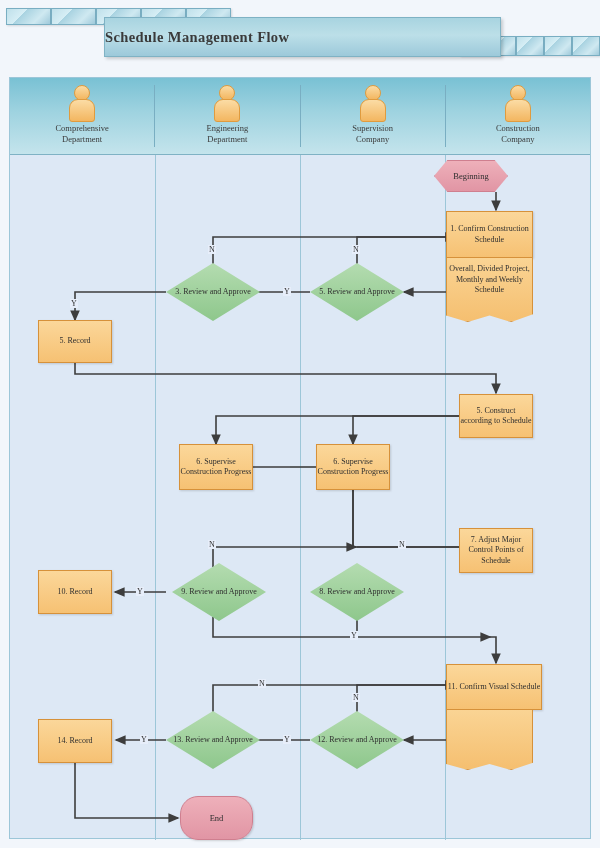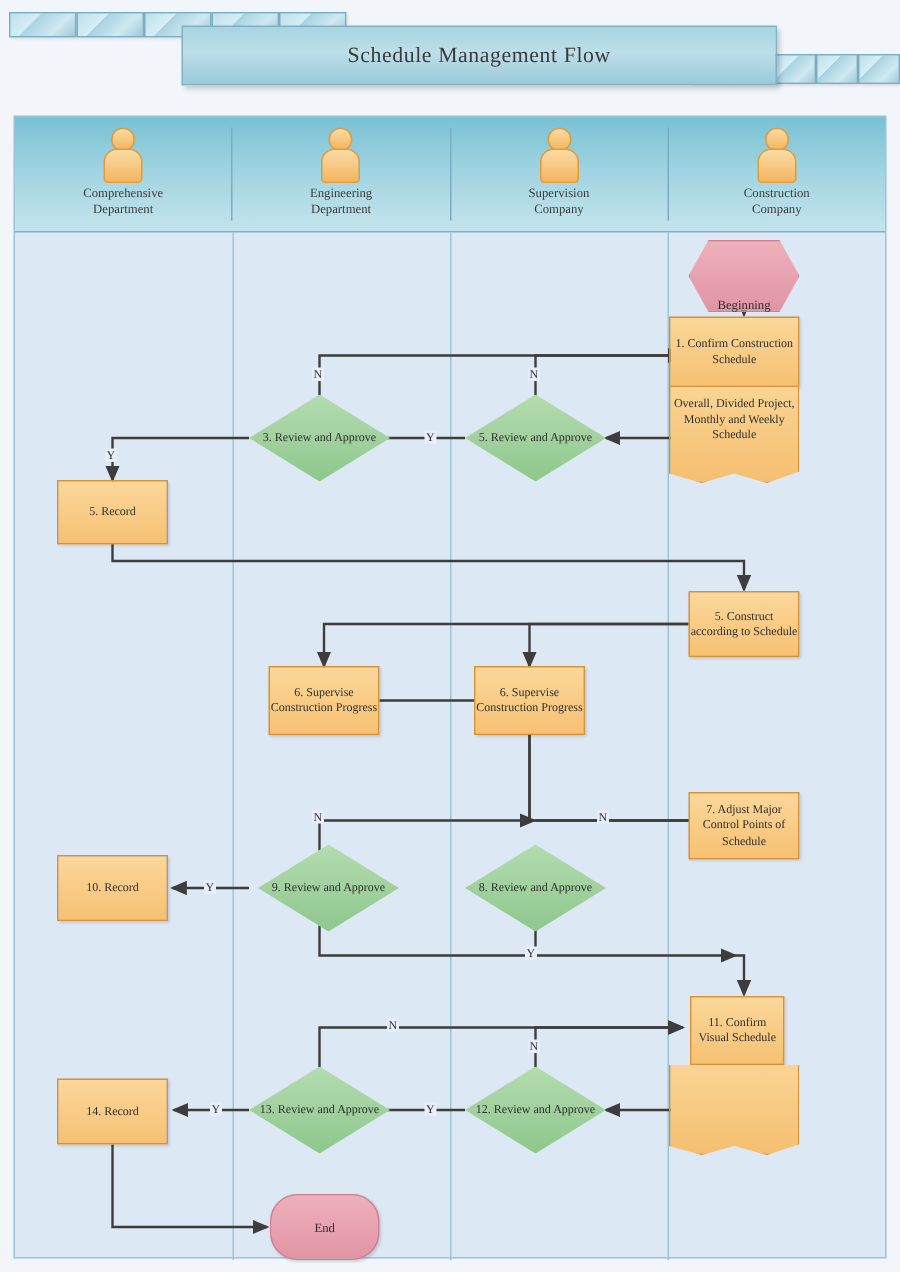--- a/index.html
+++ b/index.html
@@ -4,24 +4,24 @@
 <style>
   html,body{margin:0;padding:0;}
   body{
     width:600px;height:848px;
     background:#f2f6fb;
     font-family:"Liberation Serif", serif;
     overflow:hidden;
     position:relative;
   }
   
-  #title-banner{position:absolute;left:121px;top:17px;width:395px;height:38px;
+  #title-banner{position:absolute;left:104px;top:17px;width:395px;height:38px;
     background:linear-gradient(to bottom,#a8d4e0 0%,#bcdfe8 45%,#9cc9da 100%);
     border:1px solid #7fb2c4;box-shadow:2px 2px 3px rgba(0,0,0,.18);
-    display:flex;align-items:center;justify-content:center;}
+    display:flex;align-items:center;justify-content:flex-start;font-weight:bold;}
   #title-text{font-size:14.5px;color:#3a3a3a;letter-spacing:.4px;}
   .deco-row{position:absolute;display:flex;}
   .deco-sq{width:45px;height:17px;
     background:linear-gradient(135deg,#bfe0ea 0%,#d6eef5 35%,#a9d3e1 36%,#cfe9f1 70%,#9fc9da 100%);
     border:1px solid #79aec2;box-sizing:border-box;box-shadow:1px 1px 2px rgba(0,0,0,.13);}
   #deco-left{left:6px;top:8px;}
   #deco-right{left:460px;top:36px;}
   #deco-right .deco-sq{width:28px;height:20px;}
 
   
@@ -200,21 +200,21 @@
   </g>
 
   <g fill="none" stroke="#3d3d3d" stroke-width="1.6">
     <path d="M253,467 L290,467"></path>
     <path d="M290,467 L316,467"></path>
     <path d="M353,490 L353,547"></path>
     <path d="M213,617 L213,637 L353,637"></path>
   </g>
 </svg>
 
-<div class="node term" style="left:459px;top:160px;width:74px;height:48px;align-items:flex-end;">
+<div class="node term" style="left:434px;top:160px;width:74px;height:32px;">
   <div class="hex-shape"></div>
   <span class="term-txt">Beginning</span>
 </div>
 
 <div class="node proc" style="left:446px;top:211px;width:87px;height:47px;">
   <span>1. Confirm Construction Schedule</span>
 </div>
 <div class="doc-wrap" style="left:446px;top:258px;width:87px;height:64px;">
   <div class="doc-body"></div>
   <div class="doc-txt">Overall, Divided Project, Monthly and Weekly Schedule</div>
@@ -264,21 +264,21 @@
   <div class="dia" style="left:0;top:0;width:94px;height:58px;transform:none;border:none;
        clip-path:polygon(50% 0,100% 50%,50% 100%,0 50%);
        background-image:linear-gradient(to bottom,#b4dcb0,#8ec78c);"></div>
   <span class="dec-txt">9. Review and Approve</span>
 </div>
 
 <div class="node proc" style="left:38px;top:570px;width:74px;height:44px;">
   <span>10. Record</span>
 </div>
 
-<div class="node proc" style="left:460px;top:664px;width:63px;height:46px;font-family:Liberation Serif, serif;">
+<div class="node proc" style="left:446px;top:664px;width:96px;height:46px;font-family:Liberation Serif, serif;">
   <span>11. Confirm Visual Schedule</span>
 </div>
 <div class="doc-wrap" style="left:446px;top:710px;width:87px;height:60px;">
   <div class="doc-body"></div>
 </div>
 
 <div class="node dec" style="left:310px;top:711px;width:94px;height:58px;">
   <div class="dia" style="left:0;top:0;width:94px;height:58px;transform:none;border:none;
        clip-path:polygon(50% 0,100% 50%,50% 100%,0 50%);
        background-image:linear-gradient(to bottom,#b4dcb0,#8ec78c);"></div>

